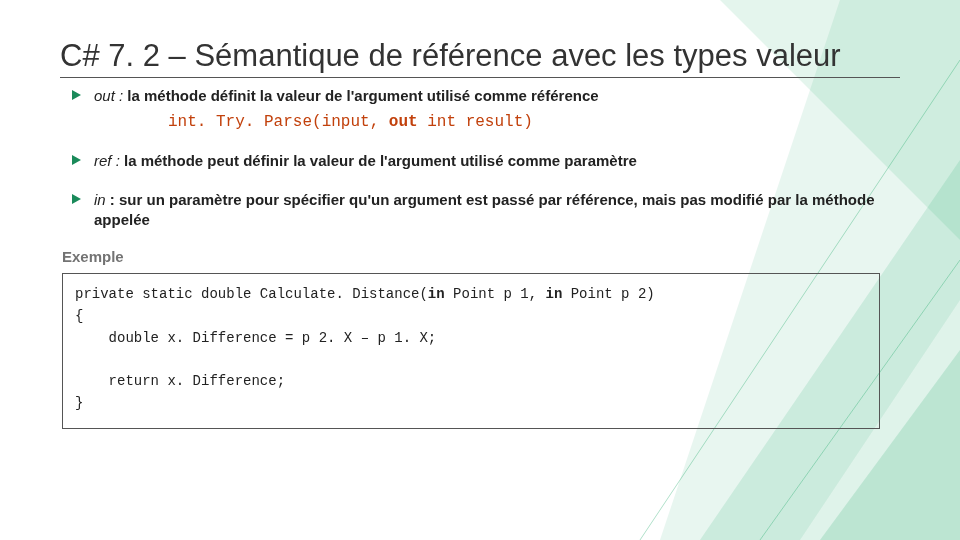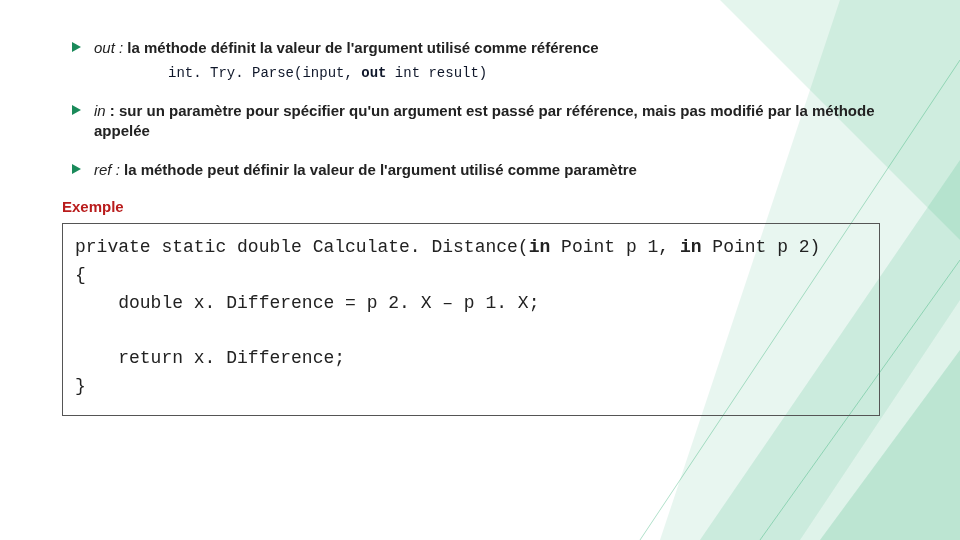--- a/index.html
+++ b/index.html
@@ -50,70 +50,71 @@
     width: 0;
     height: 0;
     border-left: 9px solid #1a8a5a;
     border-top: 5px solid transparent;
     border-bottom: 5px solid transparent;
   }
   .bullet .lead { font-style: italic; font-weight: 400; }
   .bullet .rest { font-weight: 600; }
   .code-sub {
     font-family: "Courier New", monospace;
-    font-size: 14px;
-    color: #0f172a;
+    font-size: 16px;
+    color: #c2410c;
     margin: 6px 0 0 74px;
   }
   .code-sub b { font-weight: 700; }
   .example-label {
     font-size: 15px;
     font-weight: 600;
-    color: #b91c1c;
+    color: #737373;
     margin: 18px 0 8px 2px;
   }
   .code-box {
     border: 1px solid #555;
     padding: 10px 12px 14px 12px;
     font-family: "Courier New", monospace;
-    font-size: 18px;
+    font-size: 14px;
     color: #222;
     line-height: 1.55;
     white-space: pre;
     margin-left: 2px;
     margin-right: 20px;
   }
 </style>
 </head>
 <body>
 
 <svg class="bg-shapes" width="960" height="540">
   <polygon points="720,0 960,0 960,240" fill="#1fa968" opacity="0.12"></polygon>
   <polygon points="840,0 960,0 960,300 800,540 660,540" fill="#1fa968" opacity="0.10"></polygon>
   <polygon points="960,160 960,540 700,540" fill="#1fa968" opacity="0.14"></polygon>
   <polygon points="960,350 960,540 820,540" fill="#1fa968" opacity="0.18"></polygon>
   <line x1="640" y1="540" x2="960" y2="60" stroke="#1fa968" stroke-width="1" opacity="0.35"></line>
   <line x1="760" y1="540" x2="960" y2="260" stroke="#1fa968" stroke-width="1" opacity="0.35"></line>
 </svg>
 
 <div class="content">
+  <h1 class="title">C# 7. 2 – Sémantique de référence avec les types valeur</h1>
 
   <div class="bullets">
 
     <div class="bullet">
       <span class="lead">out :</span><span class="rest"> la méthode définit la valeur de l'argument utilisé comme référence</span>
       <div class="code-sub"><span>int. Try. Parse(input, </span><b>out</b><span> int result)</span></div>
     </div>
 
     <div class="bullet">
-      <span class="lead">in</span><span class="rest"> : sur un paramètre pour spécifier qu'un argument est passé par référence, mais pas modifié par la méthode appelée</span>
+      <span class="lead">ref :</span><span class="rest"> la méthode peut définir la valeur de l'argument utilisé comme paramètre</span>
     </div>
 
     <div class="bullet">
-      <span class="lead">ref :</span><span class="rest"> la méthode peut définir la valeur de l'argument utilisé comme paramètre</span>
+      <span class="lead">in</span><span class="rest"> : sur un paramètre pour spécifier qu'un argument est passé par référence, mais pas modifié par la méthode appelée</span>
     </div>
 
   </div>
 
   <div class="example-label">Exemple</div>
 
   <div class="code-box"><span><span>private static double Calculate. Distance(</span><b>in</b><span> Point p 1, </span><b>in</b><span> Point p 2)</span></span>
 <span>{</span>
 <span>    double x. Difference = p 2. X – p 1. X;</span>
 <span></span>

